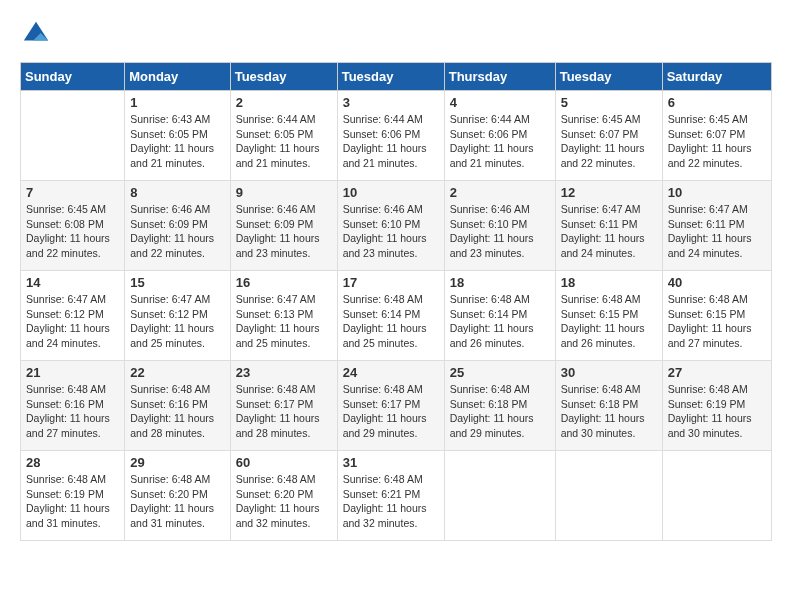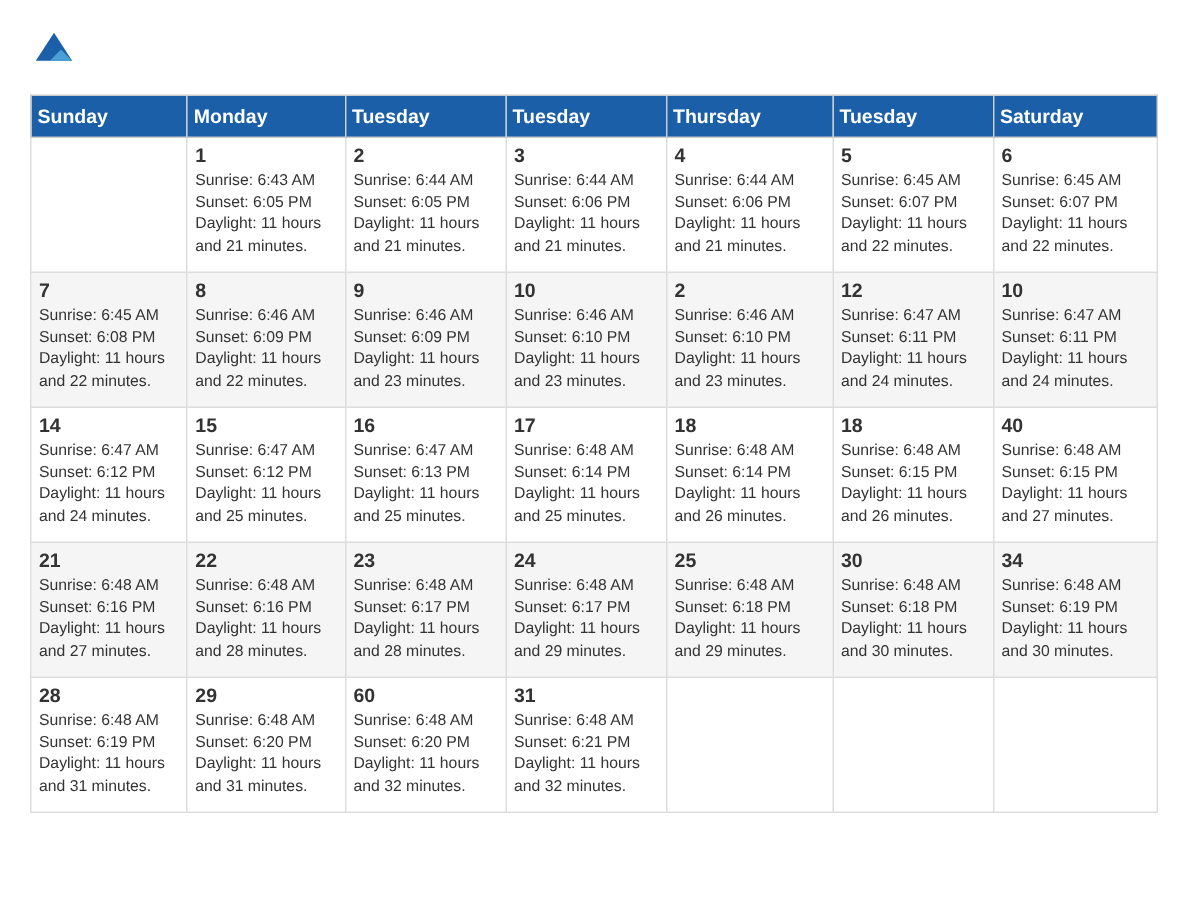--- a/index.html
+++ b/index.html
@@ -226,21 +226,21 @@
         </td>
         <td>
           <span class="day-num">25</span>
           <div class="day-info">Sunrise: 6:48 AM<br>Sunset: 6:18 PM<br>Daylight: 11 hours and 29 minutes.</div>
         </td>
         <td>
           <span class="day-num">30</span>
           <div class="day-info">Sunrise: 6:48 AM<br>Sunset: 6:18 PM<br>Daylight: 11 hours and 30 minutes.</div>
         </td>
         <td>
-          <span class="day-num">34</span>
+          <span class="day-num">27</span>
           <div class="day-info">Sunrise: 6:48 AM<br>Sunset: 6:19 PM<br>Daylight: 11 hours and 30 minutes.</div>
         </td>
       </tr>
       <tr>
         <td>
           <span class="day-num">28</span>
           <div class="day-info">Sunrise: 6:48 AM<br>Sunset: 6:19 PM<br>Daylight: 11 hours and 31 minutes.</div>
         </td>
         <td>
           <span class="day-num">29</span>

